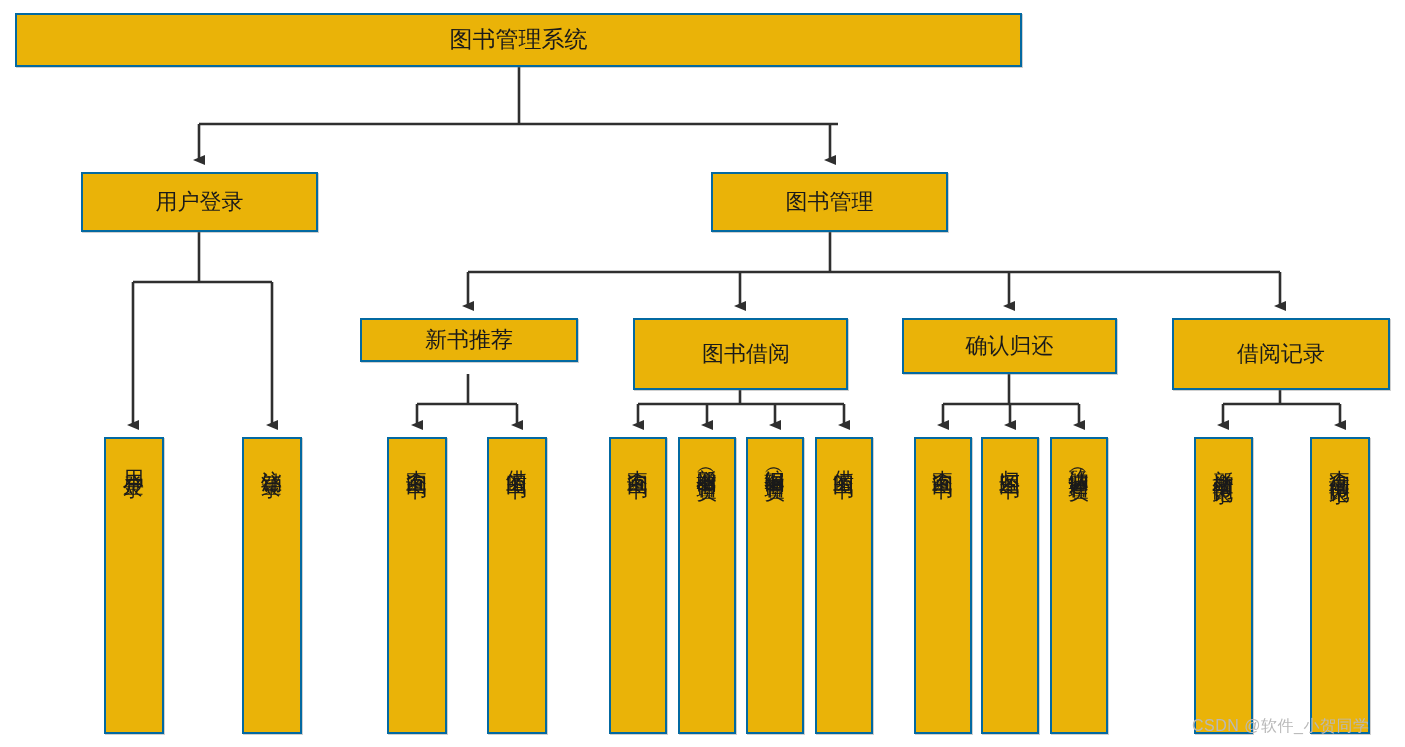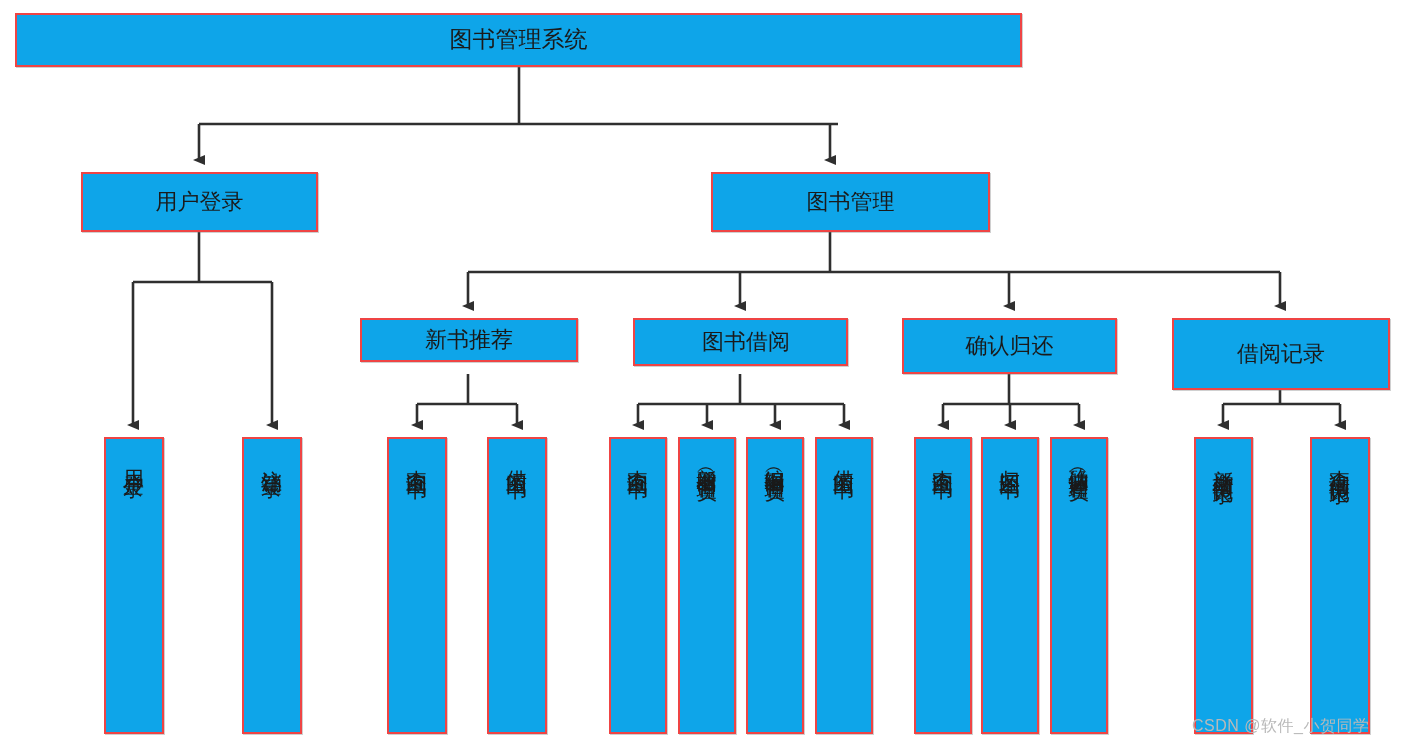--- a/index.html
+++ b/index.html
@@ -21,22 +21,22 @@
     position: absolute;
     left: 0;
     top: 0;
     width: 1405px;
     height: 747px;
     pointer-events: none;
   }
   .node {
     position: absolute;
     box-sizing: border-box;
-    background: #0ea5e9;
-    border: 2px solid #ef4444;
+    background: #eab308;
+    border: 2px solid #0369a1;
     display: flex;
     align-items: center;
     justify-content: center;
     color: #1a1a1a;
     box-shadow: 1px 1px 0 rgba(120,120,120,0.35);
   }
   .node .label {
     text-align: center;
     line-height: 1.1;
     white-space: nowrap;
@@ -126,28 +126,28 @@
     </g>
   </svg>
 
   <div class="node root horiz" style="left:15px; top:13px; width:1007px; height:54px;">
     <span class="label">图书管理系统</span>
   </div>
 
   <div class="node horiz" style="left:81px; top:172px; width:237px; height:60px;">
     <span class="label">用户登录</span>
   </div>
-  <div class="node horiz" style="left:711px; top:172px; width:279px; height:60px;">
+  <div class="node horiz" style="left:711px; top:172px; width:237px; height:60px;">
     <span class="label">图书管理</span>
   </div>
 
   <div class="node horiz" style="left:360px; top:318px; width:218px; height:44px;">
     <span class="label">新书推荐</span>
   </div>
-  <div class="node horiz" style="left:633px; top:318px; width:215px; height:48px;padding-left:11px;">
+  <div class="node horiz" style="left:633px; top:318px; width:215px; height:72px;padding-left:11px;">
     <span class="label">图书借阅</span>
   </div>
   <div class="node horiz" style="left:902px; top:318px; width:215px; height:56px;">
     <span class="label">确认归还</span>
   </div>
   <div class="node horiz" style="left:1172px; top:318px; width:218px; height:72px;">
     <span class="label">借阅记录</span>
   </div>
 
   <div class="node vert" style="left:104px; top:437px; width:60px; height:297px;">

